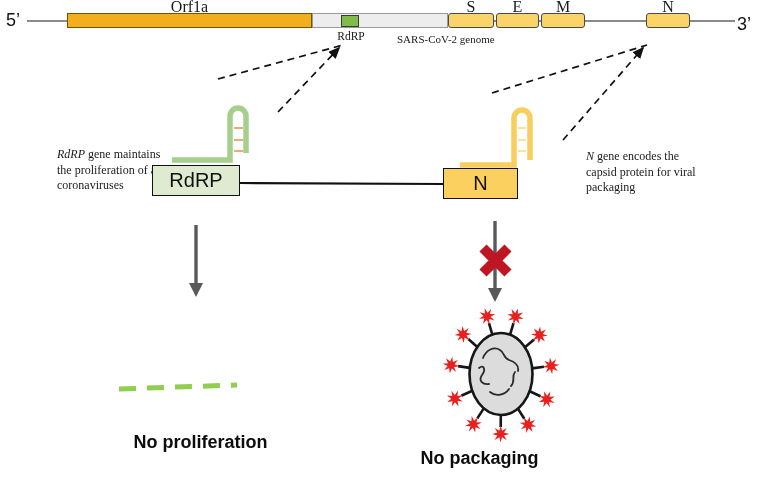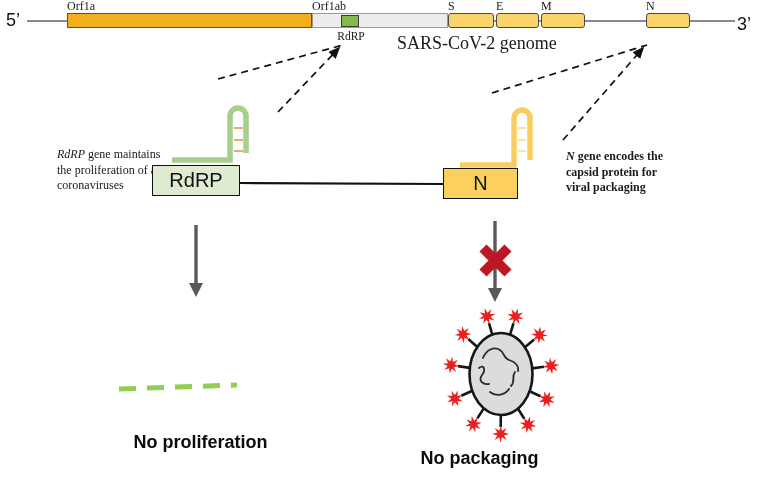--- a/index.html
+++ b/index.html
@@ -8,51 +8,50 @@
   .overlay{position:absolute;left:0;top:0;width:757px;height:479px;}
   .backbone{position:absolute;left:27px;top:20px;width:708px;height:2px;background:#8a8a8a;}
   .prime{position:absolute;font-family:"Liberation Sans",sans-serif;font-size:18px;color:#111;}
   .gene-box{position:absolute;box-sizing:border-box;height:15px;top:13px;}
   .box-orf1a{left:67px;width:245px;background:#F2AE1C;border:1.3px solid #6e5500;}
   .box-orf1ab{left:312px;width:136px;background:#EDEDED;border:1.3px solid #9a9a9a;}
   .box-rdrp-gene{left:341px;top:15px;width:18px;height:12px;background:#80BC47;border:1.2px solid #3a3a3a;}
   .box-structural{background:#FAD468;border:1.3px solid #4a4a4a;border-radius:3px;}
   .box-s{left:448px;width:46px;} .box-e{left:496px;width:43px;}
   .box-m{left:541px;width:44px;} .box-n{left:646px;width:44px;}
-  .seg-label{position:absolute;top:0;font-size:12px;text-align:left;line-height:13px;}
+  .seg-label{position:absolute;top:0;font-size:16px;text-align:center;line-height:13px;}
   .lbl-orf1a{left:67px;width:245px;} .lbl-orf1ab{left:312px;width:136px;}
   .lbl-s{left:448px;width:46px;} .lbl-e{left:496px;width:43px;}
   .lbl-m{left:541px;width:44px;} .lbl-n{left:646px;width:44px;}
   .rdrp-sublabel{position:absolute;left:329px;top:30px;width:44px;text-align:center;font-size:11.5px;}
-  .genome-caption{position:absolute;left:397px;top:33px;font-size:18px;}
+  .genome-caption{position:absolute;left:397px;top:33px;font-size:11px;}
   .note{position:absolute;font-size:12px;line-height:1.3;}
   .note-left{left:57px;top:147px;width:114px;}
   .note-middle{left:292px;top:146px;width:164px;}
-  .note-right{left:566px;top:149px;width:114px;font-weight:bold;}
+  .note-right{left:586px;top:149px;width:114px;}
   .note i{font-style:italic;}
   .target-box{position:absolute;box-sizing:border-box;height:31px;display:flex;align-items:center;
               justify-content:center;font-family:"Liberation Sans",sans-serif;font-size:20px;color:#111;}
   .rdrp-target{left:152px;top:165px;width:88px;background:#DEEBD0;border:1.6px solid #111;}
   .n-target{left:443px;top:168px;width:75px;background:#FBD05E;border:1.6px solid #111;}
   .outcome{position:absolute;font-family:"Liberation Sans",sans-serif;font-weight:bold;
            font-size:18px;text-align:center;color:#0d0d0d;}
   .out-left{left:128px;top:432px;width:145px;}
   .out-right{left:412px;top:448px;width:135px;}
 </style>
 </head>
 <body>
 
 <div class="canvas">
 
   <div class="backbone"></div>
   <span class="prime" style="left:6px;top:10px">5’</span>
   <span class="prime" style="left:737px;top:14px">3’</span>
 
   <div class="seg-label lbl-orf1a">Orf1a</div>
-  <div class="seg-label lbl-orf1ab">Orf1ab</div>
   <div class="seg-label lbl-s">S</div>
   <div class="seg-label lbl-e">E</div>
   <div class="seg-label lbl-m">M</div>
   <div class="seg-label lbl-n">N</div>
 
   <div class="gene-box box-orf1a"></div>
   <div class="gene-box box-orf1ab"></div>
   <div class="gene-box box-rdrp-gene"></div>
   <div class="gene-box box-structural box-s"></div>
   <div class="gene-box box-structural box-e"></div>

